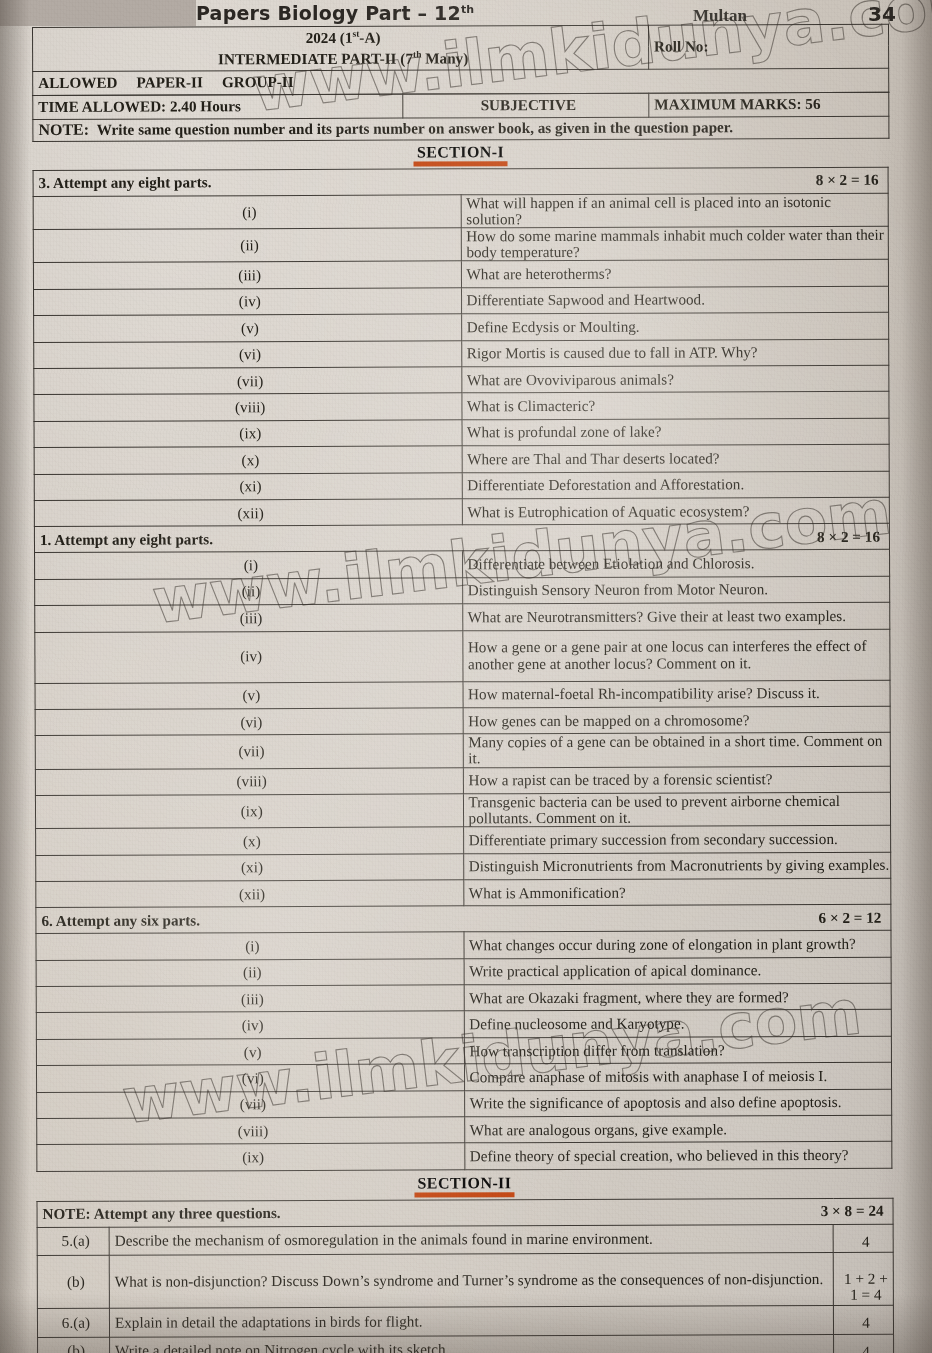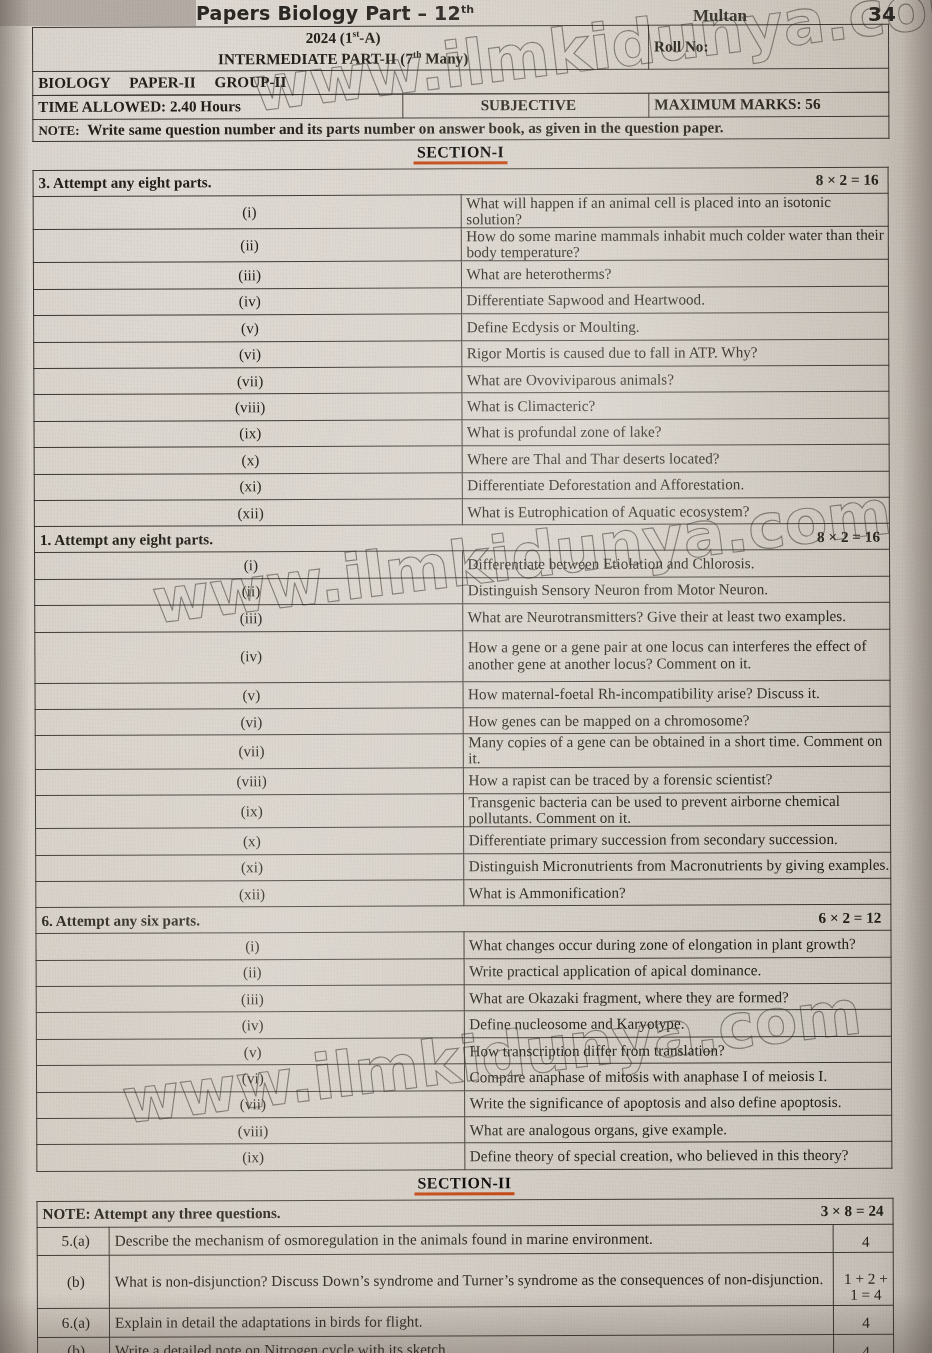--- a/index.html
+++ b/index.html
@@ -72,31 +72,31 @@
   .b{font-weight:700;}
   .rom{width:62px;text-align:center;padding-left:0;font-size:14.6px;}
   .mk{width:60px;text-align:center;padding-left:0;font-size:13.5px;color:#3a352e;}
   .hrow td{font-weight:700;height:25px;}
   .qrow td{height:25.4px;}
   .qrow2 td{height:50px;}
   .sec{
     border:none !important;text-align:center;font-weight:700;font-size:16px;
     letter-spacing:.4px;height:23px;
   }
-  .sec span{border-bottom:3px solid #c2410c;padding:0 3px 1px;font-family:Liberation Serif, serif;}
+  .sec span{border-bottom:5px solid #c2410c;padding:0 3px 1px;font-family:Liberation Serif, serif;}
   .two-line{line-height:1.45;padding-top:2px;}
   .hdr-line{display:flex;justify-content:space-between;align-items:center;padding-right:9px;}
   .nowrap{white-space:nowrap;text-align:right;}
   sup{font-size:9.5px;vertical-align:super;}
 
   
   .hc{height:22px;font-weight:700;font-size:15.5px;}
   .hc-center{text-align:center;padding-left:0;}
   .note-cell{font-size:13.8px;font-weight:700;height:21px;}
-  .note-cell .lbl{font-size:13px;}
+  .note-cell .lbl{font-size:16px;}
 
   
   #ink-fade{
     position:absolute;inset:0;pointer-events:none;
     background:
       radial-gradient(ellipse at 62% 30%, rgba(205,198,188,.42), rgba(205,198,188,0) 42%),
       radial-gradient(ellipse at 30% 72%, rgba(205,198,188,.34), rgba(205,198,188,0) 40%);
     mix-blend-mode:screen;opacity:.75;
   }
 
@@ -140,21 +140,21 @@
           <span>Roll No:</span>
         </td>
       </tr>
       <tr>
         <td class="hc hc-center b" style="border-top:none;">
           <span>INTERMEDIATE PART-II (7</span><sup>th</sup><span> Many)</span>
         </td>
       </tr>
       <tr>
         <td colspan="2" class="hc" style="height:23px;">
-          <span>BIOLOGY</span>
+          <span>ALLOWED</span>
           &nbsp;&nbsp;&nbsp;&nbsp;<span>PAPER-II</span>
           &nbsp;&nbsp;&nbsp;&nbsp;<span>GROUP-II</span>
         </td>
       </tr>
     </tbody>
   </table>
 
   <table class="grid" style="margin-top:-1px;">
     <colgroup>
         <col style="width:370px">

